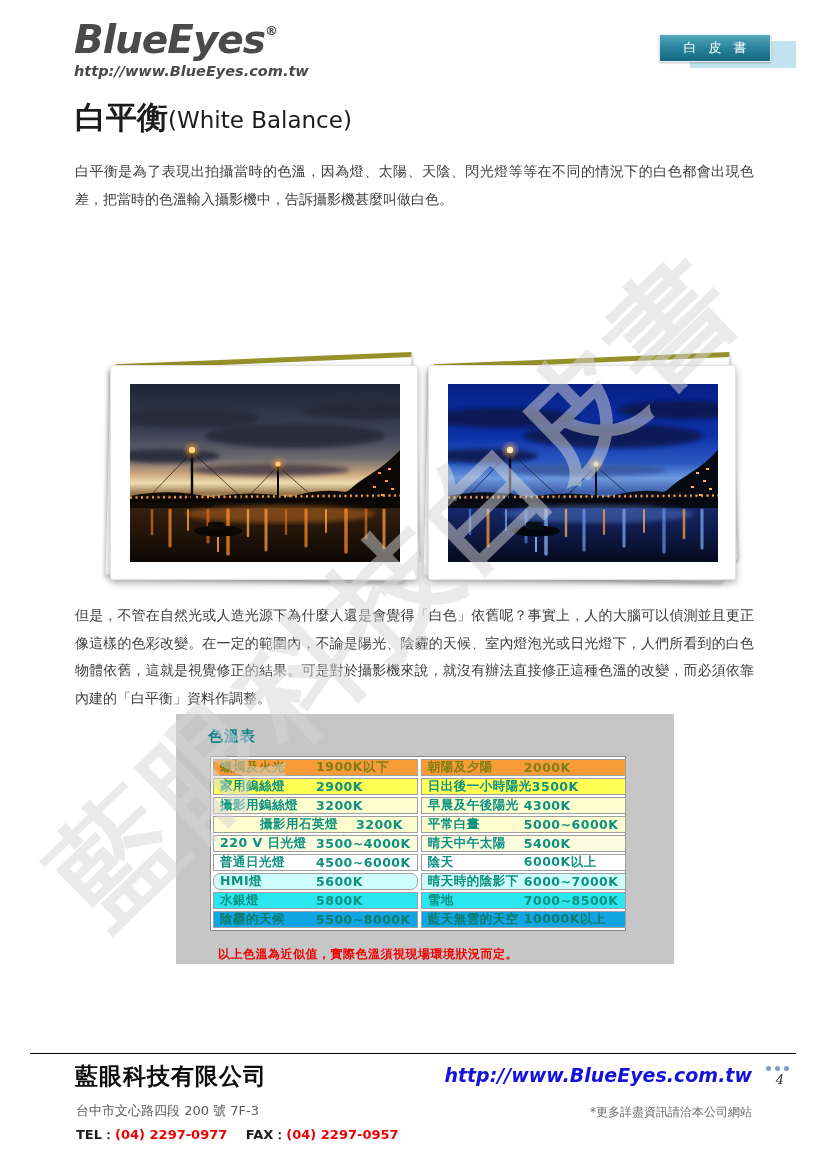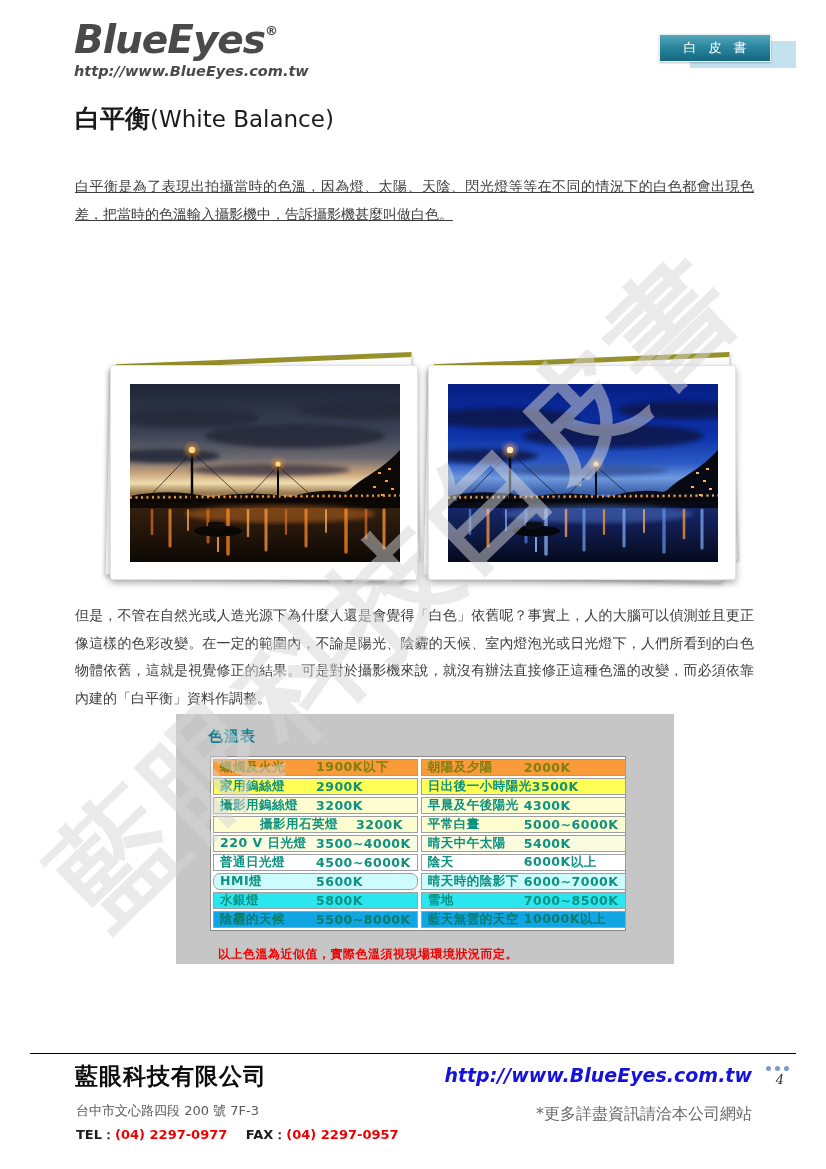--- a/index.html
+++ b/index.html
@@ -29,27 +29,27 @@
     position:absolute; left:659px; top:34px; width:112px; height:28px;
     background:linear-gradient(#57a8ba 0%, #2b86a0 45%, #14677f 100%);
     border:1px solid #e8f2f5; box-shadow:0 1px 2px rgba(0,0,0,.25);
     color:#ffffff; font-size:13px; letter-spacing:12px;
     display:flex; align-items:center; justify-content:center;
     padding-left:12px;
   }
 
   
   .doc-title { position:absolute; left:75px; top:97px; color:#1b1b1b; }
-  .doc-title .zh { font-size:25px; font-weight:bold; }
+  .doc-title .zh { font-size:31px; font-weight:bold; }
   .doc-title .en { font-size:23px; font-weight:normal; }
   .para {
     position:absolute; left:75px; width:679px;
     font-size:14px; line-height:27.5px; text-align:justify; color:#3d3d3d;
   }
-  #para1 { top:173px;text-decoration:underline; }
+  #para1 { top:158px; }
   #para2 { top:231px; }
   #para3 { top:602px; }
 
   
   .stack { position:absolute; top:365px; width:308px; height:215px; }
   #stack-left  { left:110px; }
   #stack-right { left:428px; }
   .back1 {
     position:absolute; left:10px; top:-7px; width:296px; height:208px;
     background:#fdfdfd; border:1px solid #dcdcdc; border-top:5px solid #97912b;
@@ -107,21 +107,21 @@
   .footer-line { position:absolute; left:30px; top:1053px; width:766px; border-top:1.6px solid #000; }
   .company { position:absolute; left:75px; top:1061px; font-size:23px; font-weight:bold; color:#0d0d0d; letter-spacing:1px; }
   .address { position:absolute; left:76px; top:1102px; font-size:13px; color:#595959; }
   .telfax  { position:absolute; left:76px; top:1126px; font-size:13px; color:#1c1c1c; font-weight:bold; }
   .telfax .num { color:#ef0000; margin-right:14px; }
   .footer-url {
     position:absolute; left:420px; top:1064px; width:332px; text-align:right;
     font-size:19px; font-weight:bold; font-style:italic; color:#1512dc;
     text-decoration:none;
   }
-  .footer-note { position:absolute; left:420px; top:1104px; width:332px; text-align:right; font-size:16px; color:#6a6a6a; }
+  .footer-note { position:absolute; left:420px; top:1104px; width:332px; text-align:right; font-size:12px; color:#6a6a6a; }
   .page-dots { position:absolute; left:766px; top:1066px; display:flex; gap:4px; }
   .page-dots i { width:5px; height:5px; border-radius:50%; background:#7b9cc9; }
   .page-num {
     position:absolute; left:766px; top:1072px; width:28px; text-align:center;
     font-family:"DejaVu Serif", serif; font-style:italic; font-size:13px; color:#333;
   }
 </style>
 </head>
 <body>
 

